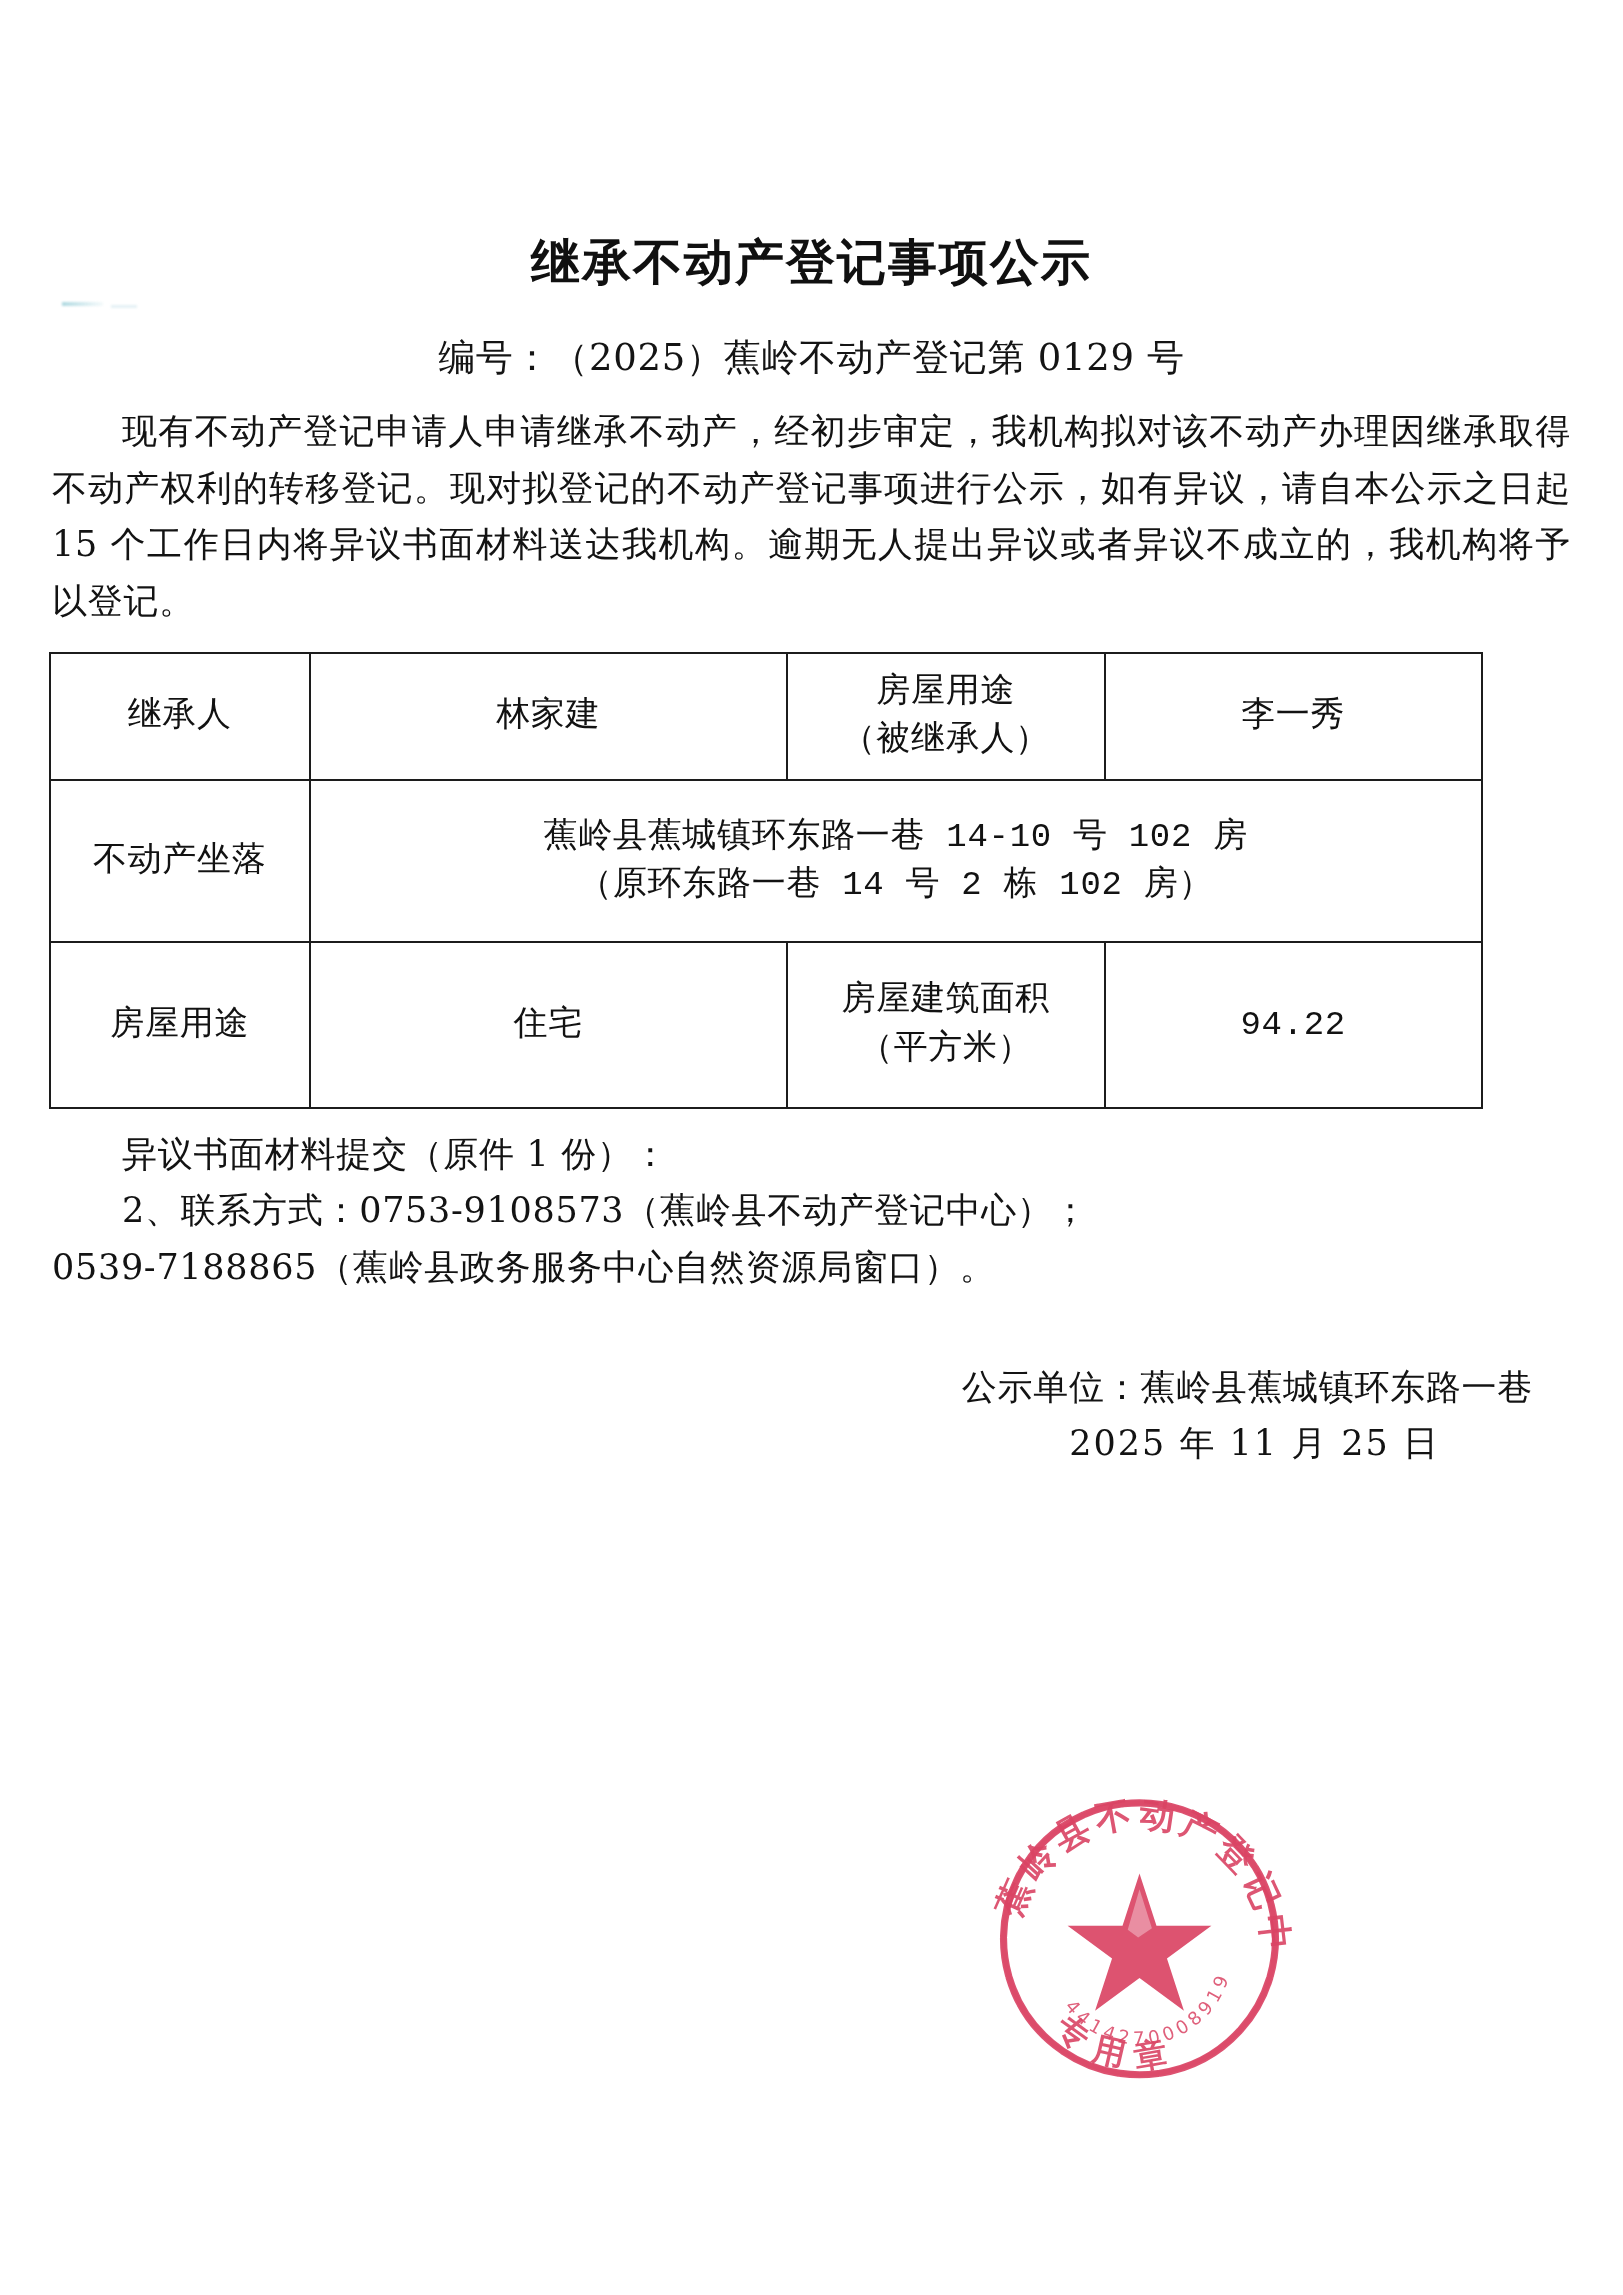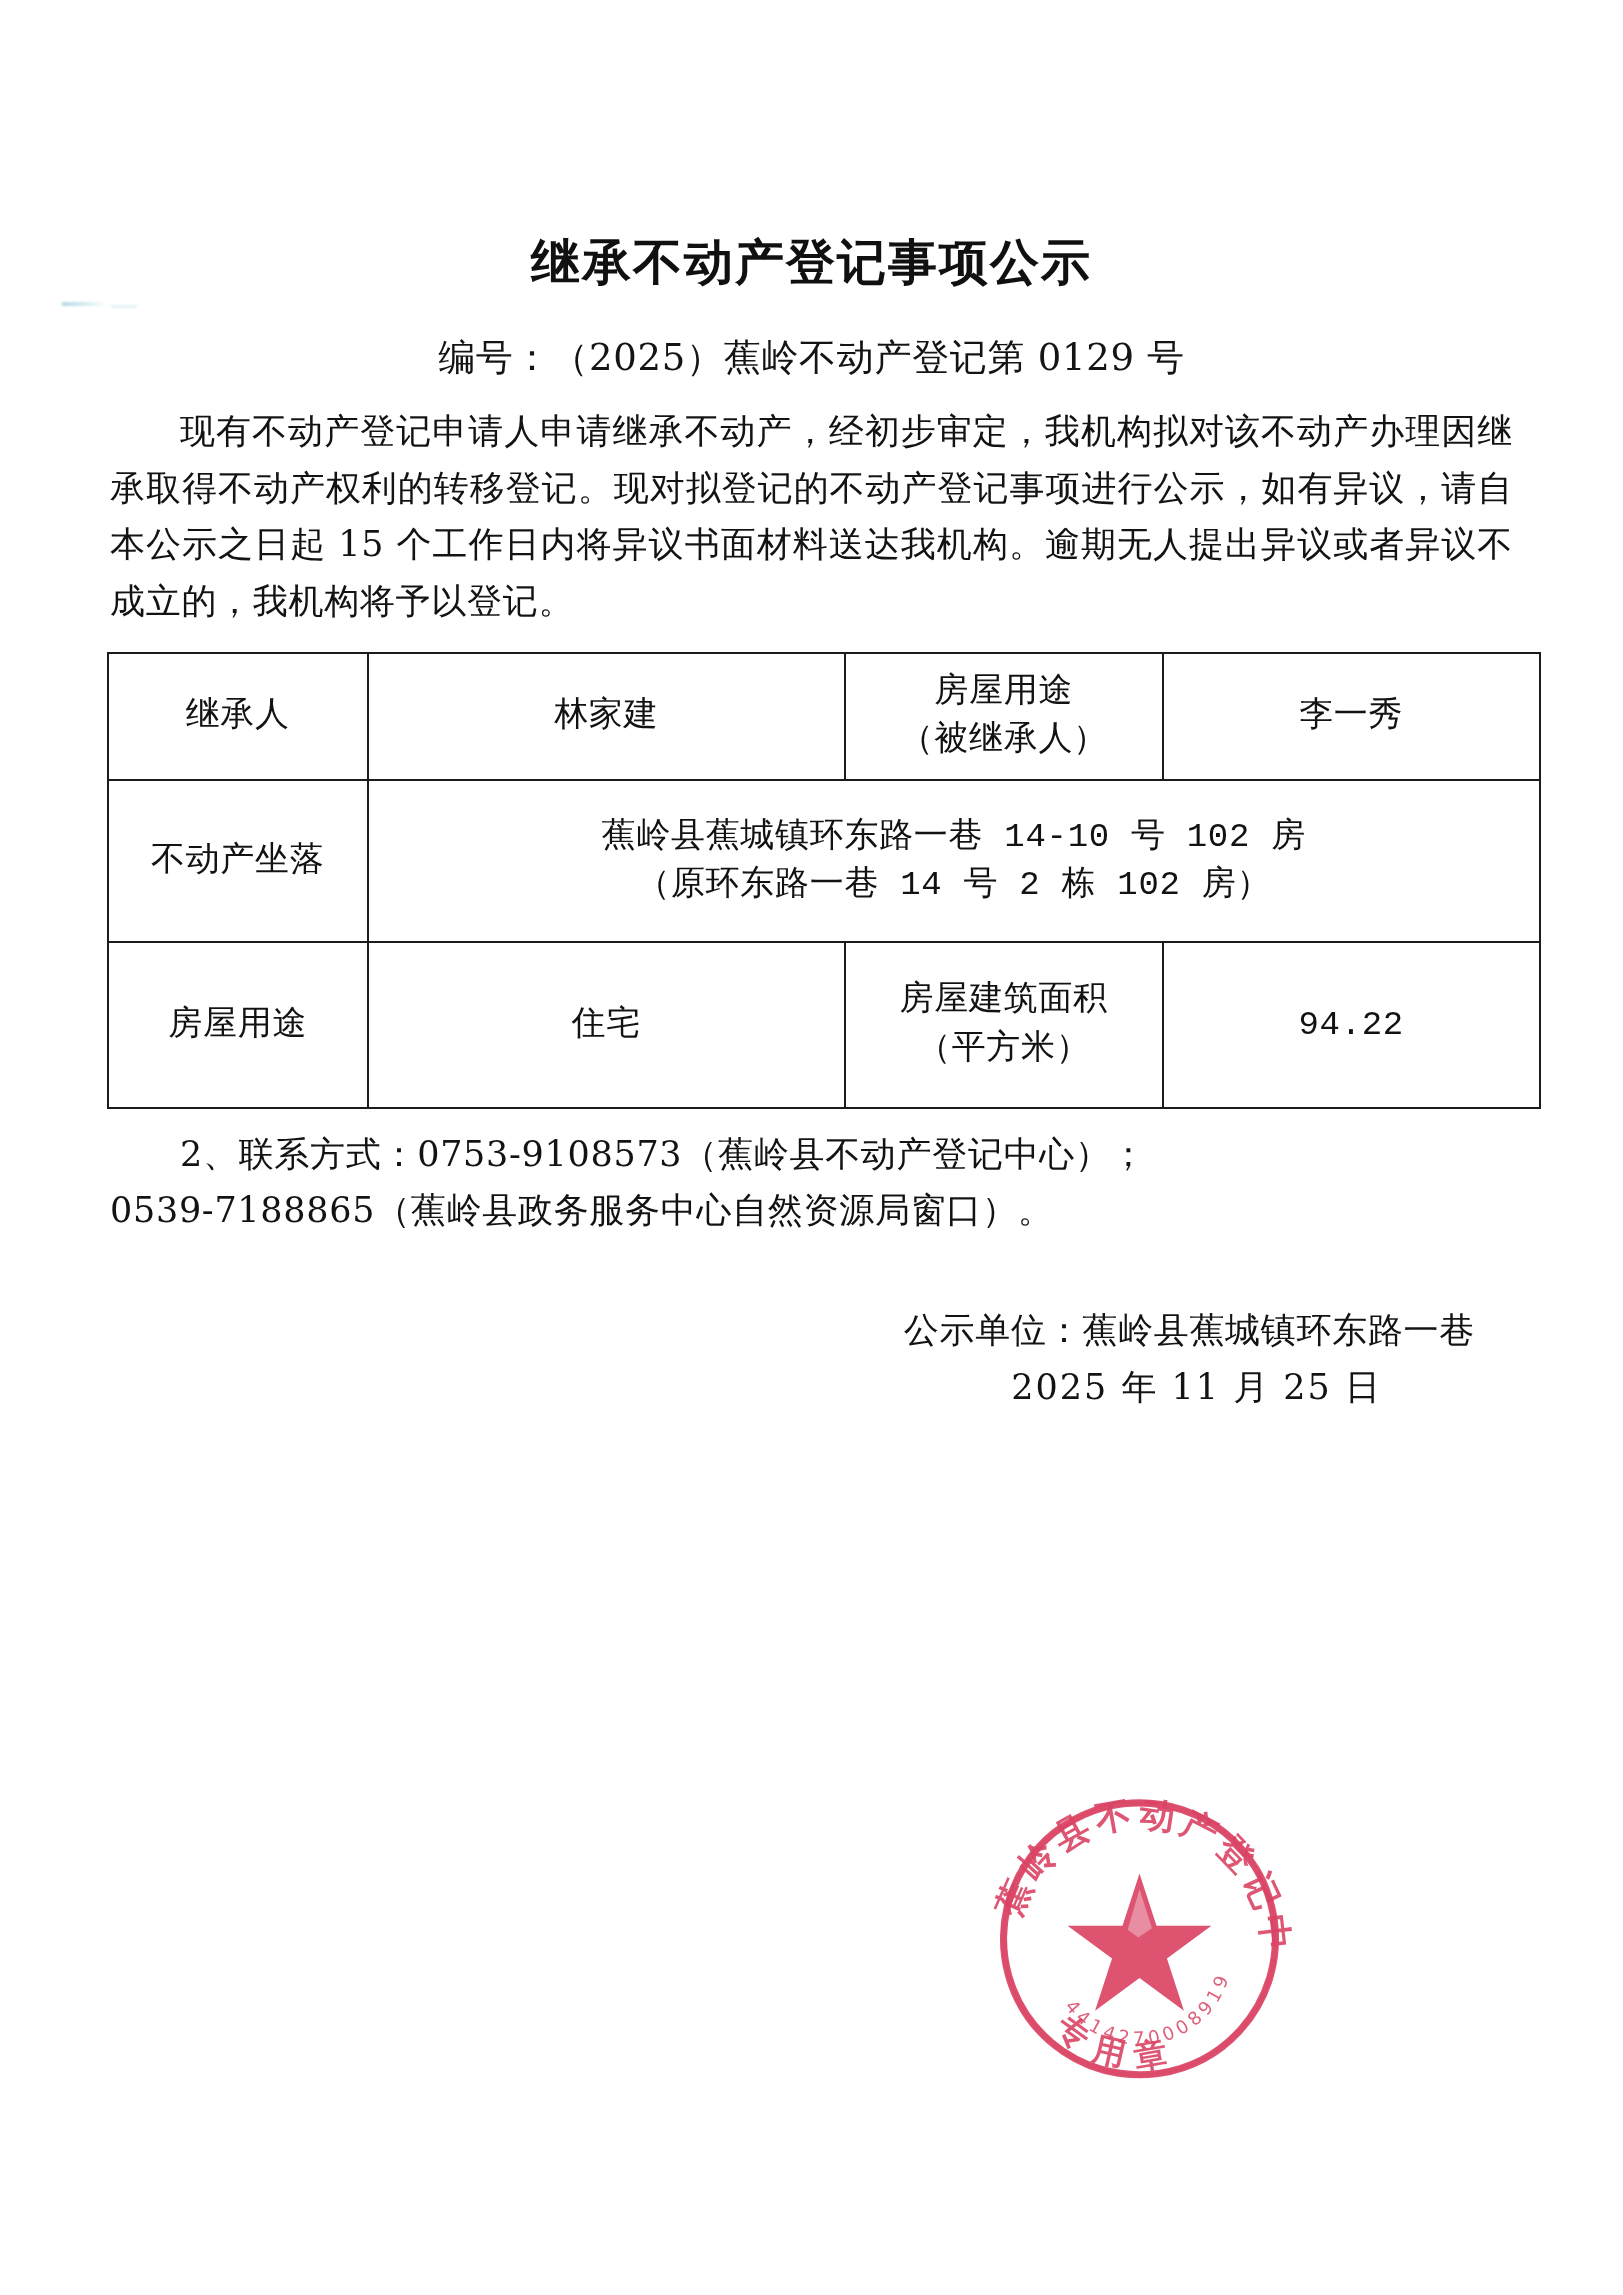--- a/index.html
+++ b/index.html
@@ -37,21 +37,21 @@
     width: 26px;
     height: 2.6px;
     background: rgba(180,215,225,0.35);
     filter: blur(1.3px);
   }
 
   .doc {
     position: absolute;
     left: 0; top: 0;
     width: 1623px;
-    padding: 0 110px;
+    padding: 0 52px;
     box-sizing: border-box;
   }
 
   .title {
     margin-top: 230px;
     text-align: center;
     font-family: "DejaVu Sans", "Liberation Sans", sans-serif;
     font-weight: bold;
     font-size: 49px;
     letter-spacing: 2px;
@@ -199,20 +199,21 @@
           <td class="c3 two-line">
             <span>房屋建筑面积</span>
             <span>（平方米）</span>
           </td>
           <td class="c4">94.22</td>
         </tr>
       </tbody>
     </table>
 
     <div class="notes">
+      <p>异议书面材料提交（原件 1 份）：</p>
       <p>2、联系方式：0753-9108573（蕉岭县不动产登记中心）；</p>
       <p class="cont">0539-7188865（蕉岭县政务服务中心自然资源局窗口）。</p>
     </div>
 
     <div class="sign-block">
       <div class="sign-line">公示单位：蕉岭县蕉城镇环东路一巷</div>
       <div class="sign-date">2025 年 11 月 25 日</div>
     </div>
 
   </div>

